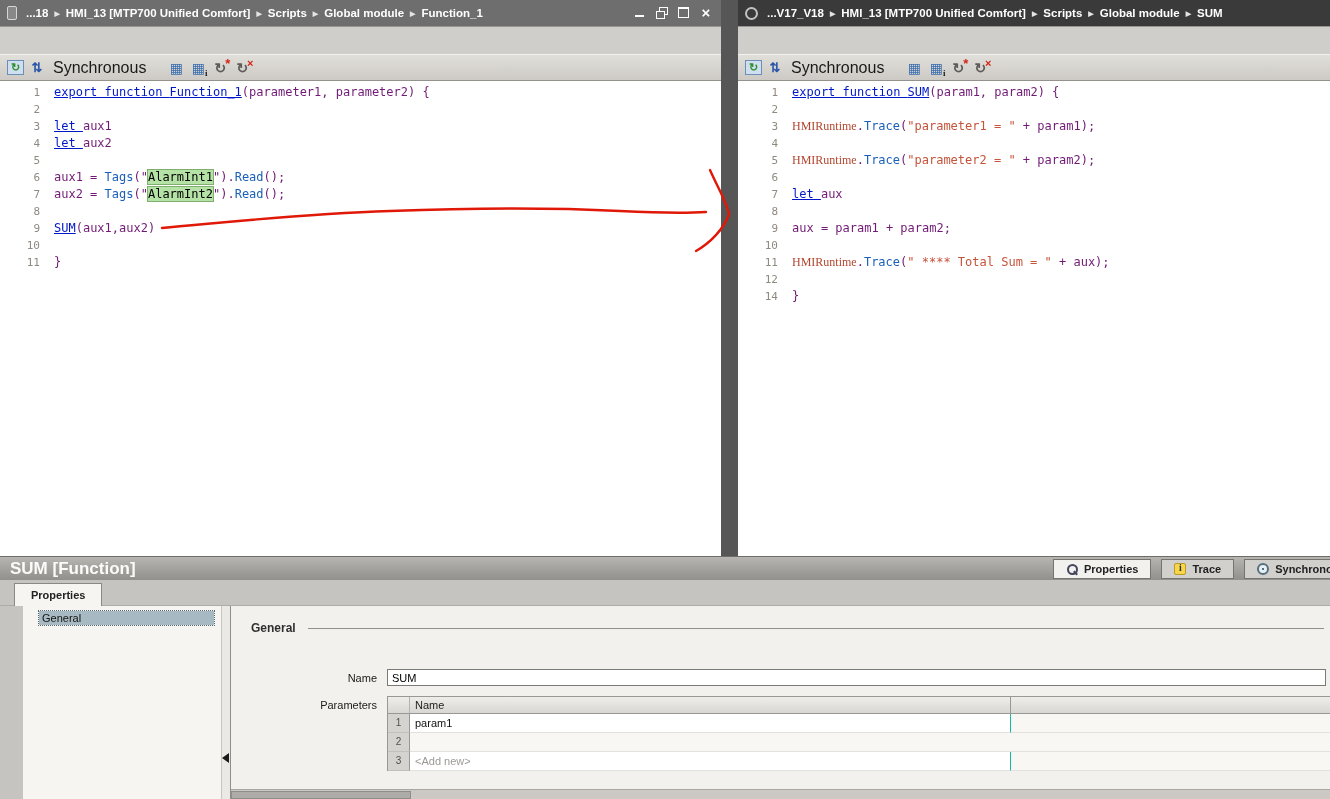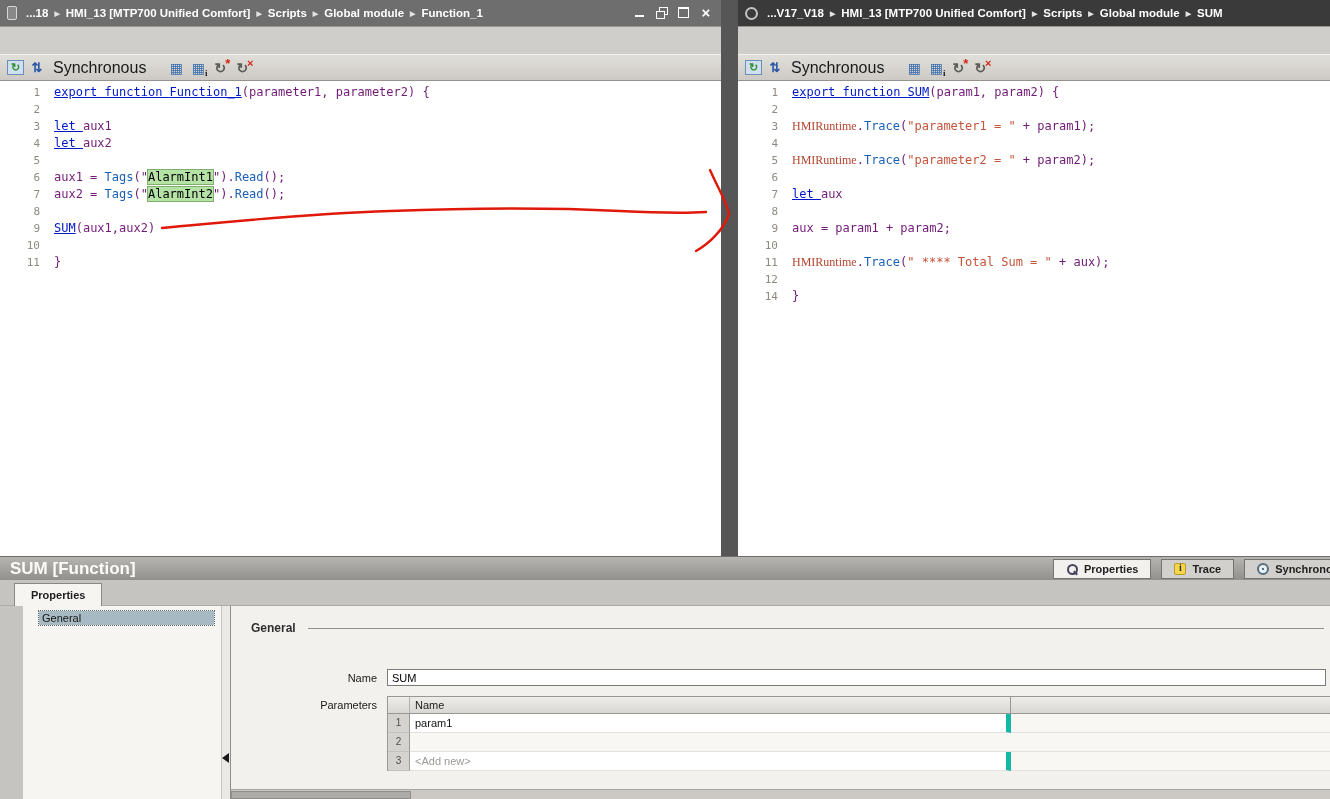--- a/index.html
+++ b/index.html
@@ -129,21 +129,21 @@
   .row-params .flabel { padding-top:3px; }
   .param-table { flex:1; border-top:1px solid #9a9894; border-left:1px solid #9a9894; background:#fff; }
   .pt-head { display:flex; height:17px; line-height:16px; background:linear-gradient(#efede9,#d9d7d3);
     border-bottom:1px solid #9a9894; }
   .pt-corner { flex:none; width:22px; border-right:1px solid #b5b3af; }
   .pt-name-h { flex:none; width:601px; padding-left:5px; border-right:1px solid #9a9894; color:#222; cursor:pointer; }
   .pt-extra-h { flex:1; }
   .pt-row { display:flex; height:19px; line-height:18px; cursor:pointer; }
   .pt-num { flex:none; width:22px; background:#d5d3cf; border-right:1px solid #9a9894; border-bottom:1px solid #c3c1bd;
     text-align:center; color:#4f4f4f; font-size:10px; }
-  .pt-name { flex:none; width:601px; background:#fff; border-right:5px solid #14b8a6; border-bottom:1px solid #e3e1dd;
+  .pt-name { flex:none; width:601px; background:#fff; border-right:1px solid #14b8a6; border-bottom:1px solid #e3e1dd;
     padding-left:5px; color:#111; }
   .pt-extra { flex:1; background:#f8f7f4; border-bottom:1px solid #e3e1dd; }
   .pt-row.placeholder .pt-name { color:#9c9a96; }
 
   .content-hscroll { position:absolute; left:0; right:0; bottom:0; height:10px; background:#ccc9c5; border-top:1px solid #a8a6a2; cursor:pointer; }
   .hthumb { position:absolute; left:0; top:1px; height:8px; width:180px; background:#aeaca8; border:1px solid #8f8d89; display:block; }
 </style>
 </head>
 <body>
 

